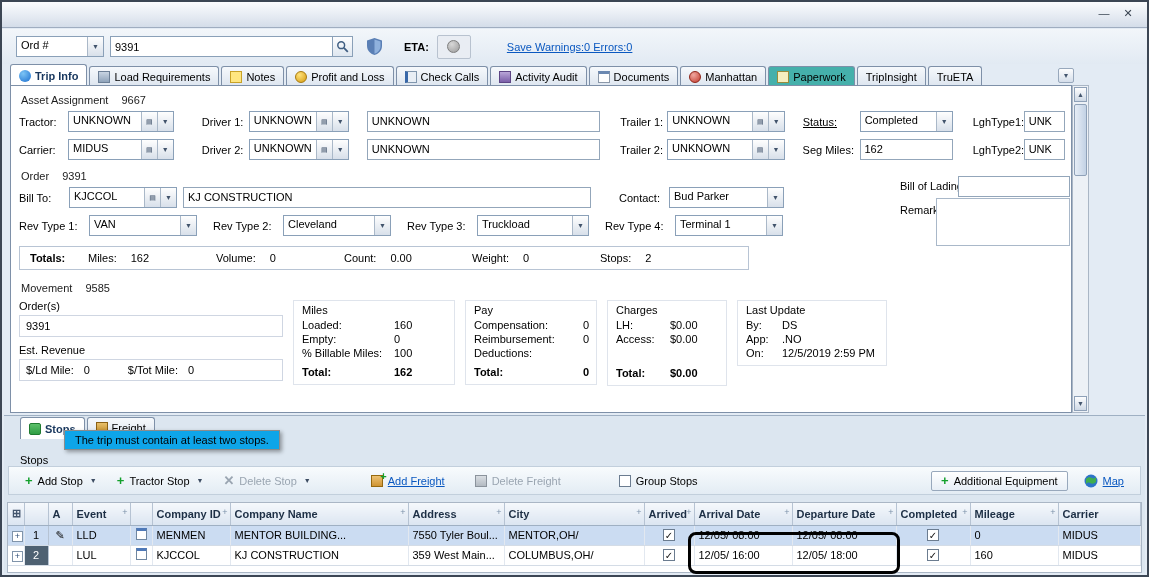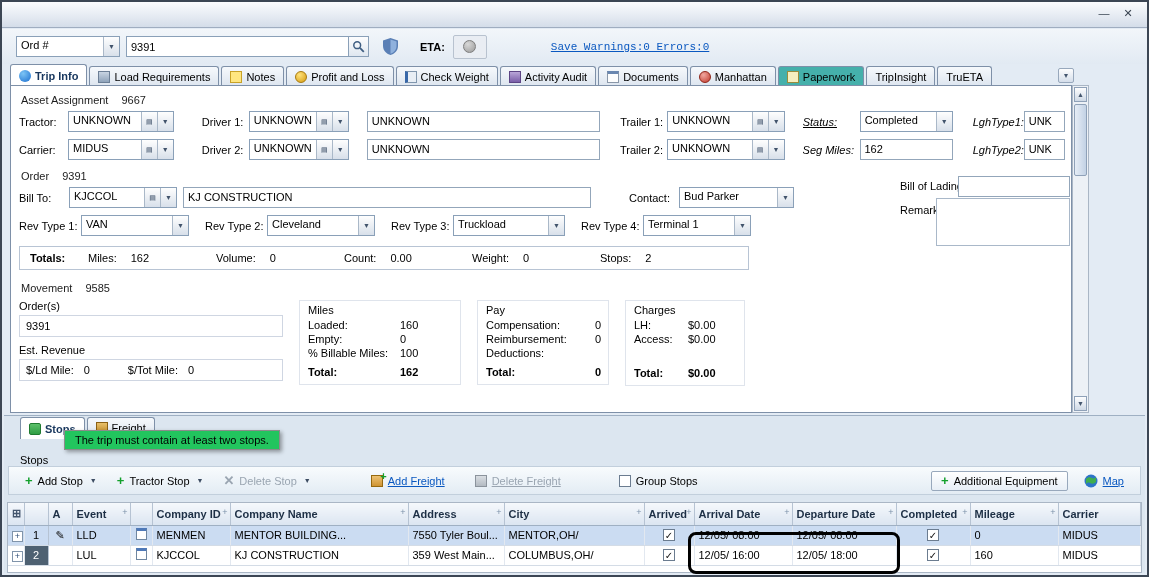--- a/index.html
+++ b/index.html
@@ -42,51 +42,51 @@
   .ti-man { border-radius:50%; background:radial-gradient(circle at 35% 30%, #f0a8a0, #c23b2e); border:1px solid #8f2418; }
   .ti-pw { background:#f5efc0; border:1px solid #9a8c3c; }
   .tab-overflow { position:absolute; left:1056px; top:66px; width:16px; height:15px; display:flex; align-items:center; justify-content:center; font-size:8px; color:#44566e; background:linear-gradient(#fdfdfe,#d5deea); border:1px solid #98a8bc; border-radius:2px; }
 
   
   .main { position:absolute; left:8px; top:83px; width:1062px; height:328px; background:#fff; border:1px solid #7e90a8; padding:6px 6px 0 8px; overflow:hidden; }
   .sec { margin:2px 0 5px 2px; color:#1c1c1c; }
   .sec .num { margin-left:10px; }
   .frow { display:flex; align-items:center; margin-bottom:7px; }
   .lbl { display:inline-block; white-space:nowrap; overflow:hidden; }
-  .u { text-decoration:underline; } .w44{width:44px;} .w48{width:48px;} .w50{width:50px;} .w52{width:52px;font-style:italic;} .w62{width:62px;}
+  .u { text-decoration:underline; } .w44{width:44px;} .w48{width:48px;} .w50{width:50px;} .w52{width:52px;} .w62{width:62px;}
   .cw95{width:95px;} .cw100{width:100px;} .cw108{width:108px;} .cw112{width:112px;} .cw115{width:115px;} .cw120{width:120px;}
   .fw95{width:95px;} .fw238{width:238px;} .fw408{width:408px;} .fw42{width:42px;} .fw112{width:112px;}
-  .ml6{margin-left:6px;} .ml16{margin-left:16px;} .ml18{margin-left:18px;} .ml20{margin-left:20px;} .ml28{margin-left:28px;} .ml34{margin-left:38px;} .ml4{margin-left:0;}
+  .ml6{margin-left:6px;} .ml16{margin-left:16px;} .ml18{margin-left:18px;} .ml20{margin-left:20px;} .ml28{margin-left:28px;} .ml34{margin-left:28px;} .ml4{margin-left:8px;}
   .abs { position:absolute;padding-left:25px; }
   .remarks-box { position:absolute; left:925px; top:112px; width:134px; height:48px; border:1px solid #a9b8c9; background:#fff; }
   .totals { margin-top:10px; width:730px; height:24px; border:1px solid #b8c4d4; display:flex; align-items:center; padding:0 10px; }
   .titem { display:flex; width:128px; }
   .titem .tv { margin-left:14px; }
-  .mboxes { display:flex; gap:16px; margin-top:6px; align-items:flex-start; }
+  .mboxes { display:flex; gap:10px; margin-top:6px; align-items:flex-start; }
   .mcol { width:264px; display:flex; flex-direction:column; gap:7px; }
   .mcap { margin-bottom:3px; }
   .inner { border:1px solid #cfd6e2; background:#fff; padding:3px 6px; height:22px; display:flex; gap:10px; align-items:center; }
   .mgroup { border:1px solid #dfe4ec; padding:3px 8px 6px 8px; }
   .mrow { display:flex; margin-top:2px; }
   .mrow .ml { flex:none; } .mrow .mv { margin-left:4px; }
   .lbl88{width:88px;} .lbl105{width:105px;} .lbl50{width:50px;} .lbl32{width:32px;}
   .tot { margin-top:7px; font-weight:bold; }
 
   
   .vscroll { position:absolute; left:1070px; top:83px; width:17px; height:328px; background:#edf1f6; border:1px solid #aab6c5; }
   .sb-btn { position:absolute; left:1px; width:13px; height:15px; background:linear-gradient(#fdfdfe,#cfd9e6); border:1px solid #8fa1b8; font-size:7px; color:#44566e; display:flex; align-items:center; justify-content:center; }
   .sb-up { top:1px; } .sb-dn { bottom:1px; }
   .sb-thumb { position:absolute; top:18px; left:1px; width:13px; height:72px; background:linear-gradient(90deg,#e6edf6,#c3d2e5); border:1px solid #8fa1b8; border-radius:2px; }
 
   
   .bottom { position:absolute; left:2px; right:2px; top:413px; bottom:2px; background:#dce6f0; border-top:1px solid #9fb0c3; }
   .sub-tabs { position:absolute; left:16px; top:1px; display:flex; gap:2px; }
   .ico-stops { width:12px; height:12px; background:linear-gradient(#5cc06a,#2f9e44); border:1px solid #1f7a30; border-radius:2px; }
   .ico-freight { width:12px; height:12px; background:linear-gradient(#e8c06a,#c08a2a); border:1px solid #8a6014; }
-  .tooltip { position:absolute; left:60px; top:14px; background:#22c55e; border:1px solid #8c8c8c; padding:3px 10px; box-shadow:2px 2px 4px rgba(0,0,0,.35); z-index:8; white-space:nowrap; }
+  .tooltip { position:absolute; left:60px; top:14px; background:#0ea5e9; border:1px solid #8c8c8c; padding:3px 10px; box-shadow:2px 2px 4px rgba(0,0,0,.35); z-index:8; white-space:nowrap; }
   .grp-label { position:absolute; left:16px; top:38px; }
   .stops-bar { position:absolute; left:4px; right:4px; top:50px; height:29px; display:flex; align-items:center; padding:0 10px; background:linear-gradient(#f8fbfd,#e3ecf4); border:1px solid #c2cfdc; }
   .tb-btn { display:flex; align-items:center; gap:5px; padding:3px 6px; white-space:nowrap; }
   .plus-ico { color:#13a02c; font-weight:bold; font-size:13px; line-height:11px; }
   .plus-gray { color:#9aa5b1; font-weight:bold; font-size:13px; line-height:11px; }
   .caret { font-size:7px; color:#3c4c62; margin-left:2px; }
   .disabled { color:#9aa5b1; }
   .cube { width:12px; height:12px; background:linear-gradient(#edc273,#cf9433); border:1px solid #96690f; position:relative; flex:none; }
   .cube.gray { background:linear-gradient(#d9dde2,#b3bac2); border-color:#8b939c; }
   .cube .mini-plus { position:absolute; right:-5px; top:-6px; color:#13a02c; font-weight:bold; font-size:11px; }
@@ -116,40 +116,40 @@
 <body>
 
 <div class="window">
 
   <div class="titlebar">
     <span class="winbtn win-min">—</span>
     <span class="winbtn win-close">✕</span>
   </div>
 
   <div class="toolbar">
-    <div class="combo" style="width:104px;">
+    <div class="combo" style="width:88px;">
       <span class="ctxt">Ord #</span>
       <span class="cbtn">▼</span>
     </div>
     <input class="txtin" style="margin-left: 6px;" value="9391">
     <span class="mag-btn">
       <svg width="13" height="13" viewBox="0 0 13 13">
           <circle cx="5.2" cy="5.2" r="3.4" fill="none" stroke="#3f5e82" stroke-width="1.5"></circle>
           <line x1="7.9" y1="7.9" x2="11.8" y2="11.8" stroke="#3f5e82" stroke-width="1.8"></line>
         </svg>
     </span>
     <svg width="15" height="17" viewBox="0 0 15 17" style="margin-left:14px;">
         <path d="M7.5 0 L15 2.5 V8 C15 13 11 16 7.5 17 C4 16 0 13 0 8 V2.5 Z" fill="#5a7fb5"></path>
         <path d="M7.5 1.5 L13.5 3.5 V8 C13.5 12 10.5 14.8 7.5 15.8 Z" fill="#8fb1dd"></path>
       </svg>
     <span class="bold" style="margin-left:22px;">ETA:</span>
     <span class="eta-wrap" style="margin-left:8px;">
       <span class="eta-dot"></span>
     </span>
-    <span class="link" style="margin-left:64px;font-family:Liberation Mono, monospace;">Save Warnings:0 Errors:0</span>
+    <span class="link" style="margin-left:36px;">Save Warnings:0 Errors:0</span>
   </div>
 
   <div class="tabstrip">
     <div class="tab active">
         <span class="ti ti-info"></span>
         <span>Trip Info</span>
       </div>
     <div class="tab">
         <span class="ti ti-load"></span>
         <span>Load Requirements</span>
@@ -157,21 +157,21 @@
     <div class="tab">
         <span class="ti ti-notes"></span>
         <span>Notes</span>
       </div>
     <div class="tab">
         <span class="ti ti-pl"></span>
         <span>Profit and Loss</span>
       </div>
     <div class="tab">
         <span class="ti ti-cc"></span>
-        <span>Check Weight</span>
+        <span>Check Calls</span>
       </div>
     <div class="tab">
         <span class="ti ti-aa"></span>
         <span>Activity Audit</span>
       </div>
     <div class="tab">
         <span class="ti ti-doc"></span>
         <span>Documents</span>
       </div>
     <div class="tab">
@@ -399,20 +399,35 @@
             <span class="ml lbl50">Access:</span>
             <span class="mv">$0.00</span>
           </div>
         <div class="mrow" style="height:13px;"></div>
         <div class="mrow tot">
             <span class="ml lbl50">Total:</span>
             <span class="mv">$0.00</span>
           </div>
       </div>
 
+      <div class="mgroup" style="width:150px;">
+        <div class="mcap">Last Update</div>
+        <div class="mrow">
+            <span class="ml lbl32">By:</span>
+            <span class="mv">DS</span>
+          </div>
+        <div class="mrow">
+            <span class="ml lbl32">App:</span>
+            <span class="mv">.NO</span>
+          </div>
+        <div class="mrow">
+            <span class="ml lbl32">On:</span>
+            <span class="mv" style="white-space:nowrap;">12/5/2019 2:59 PM</span>
+          </div>
+      </div>
     </div>
   </div>
 
   <div class="vscroll">
     <span class="sb-btn sb-up">▲</span>
     <span class="sb-thumb"></span>
     <span class="sb-btn sb-dn">▼</span>
   </div>
 
   <div class="bottom">
@@ -449,21 +464,21 @@
         <span class="caret">▼</span>
       </div>
       <div class="tb-btn" style="margin-left:48px;">
         <span class="cube">
             <span class="mini-plus">+</span>
           </span>
         <span class="link">Add Freight</span>
       </div>
       <div class="tb-btn" style="margin-left:18px;">
         <span class="cube gray"></span>
-        <span class="disabled" style="text-decoration:underline;">Delete Freight</span>
+        <span class="disabled" style="">Delete Freight</span>
       </div>
       <div class="tb-btn" style="margin-left:46px;">
         <span class="cb"></span>
         <span>Group Stops</span>
       </div>
       <div class="equip-btn mla">
         <span class="plus-ico">+</span>
         <span>Additional Equipment</span>
       </div>
       <div class="tb-btn" style="margin-left:10px;">

